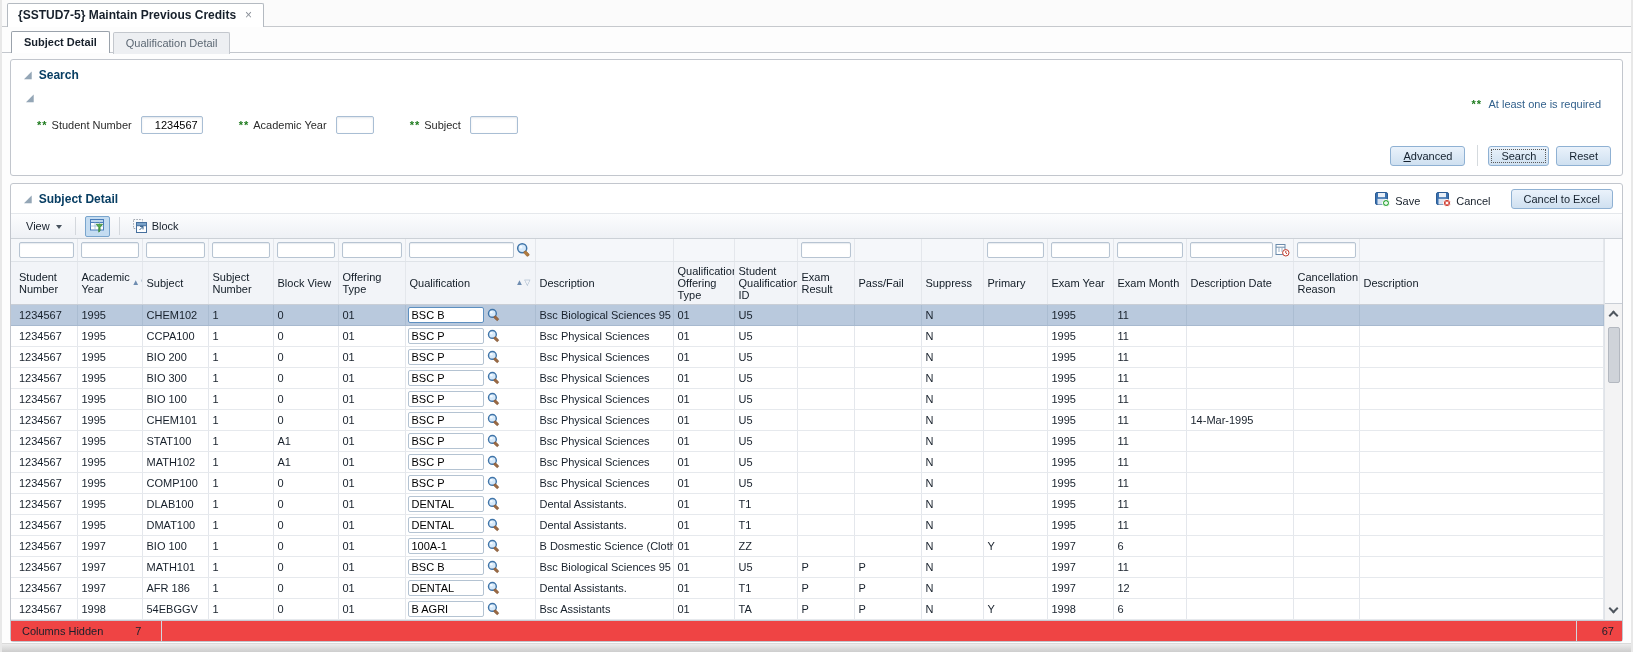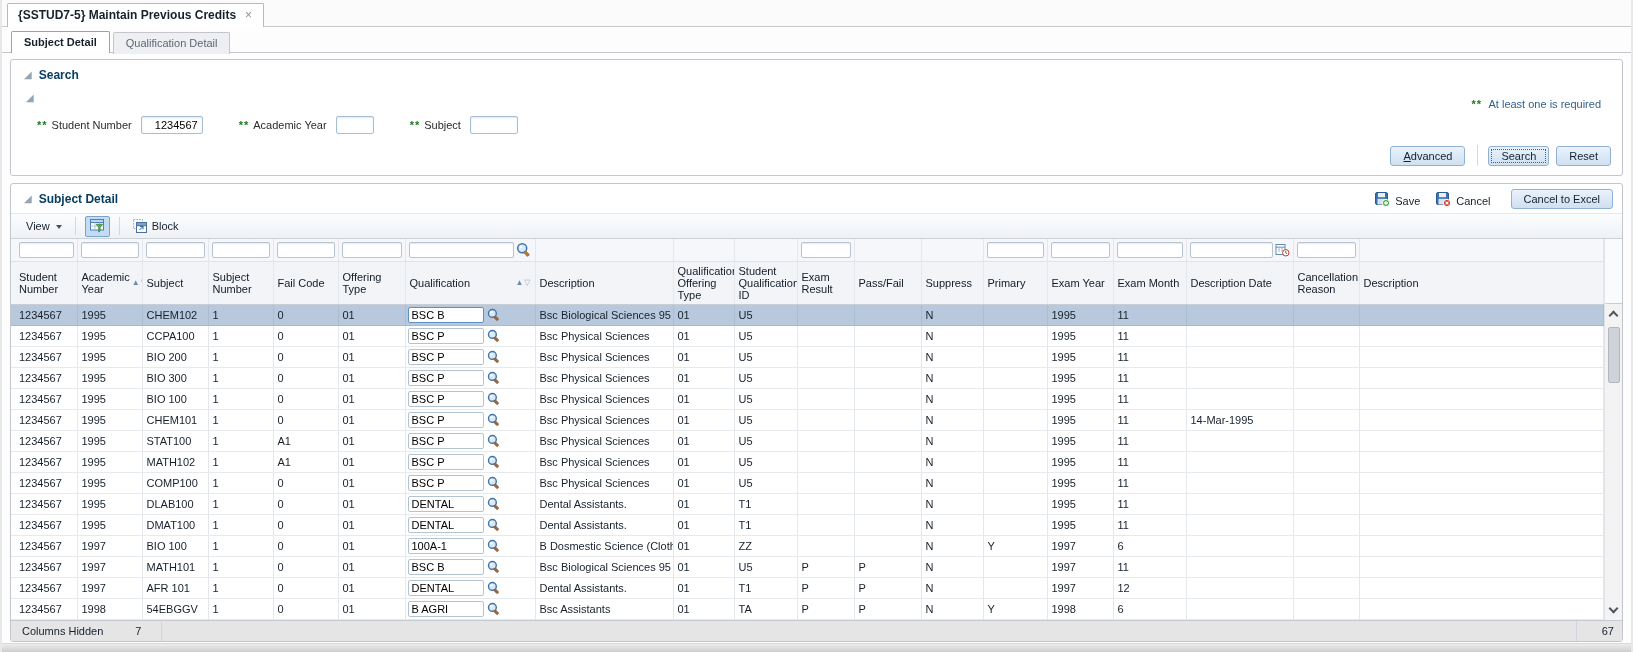--- a/index.html
+++ b/index.html
@@ -85,21 +85,21 @@
   .vs-spacer{height:65px;background:#fafbfd;border-bottom:1px solid #c9ced6;}
   .vs-track{flex:1;background:#f3f3f4;display:flex;flex-direction:column;align-items:center;padding:3px 0;}
   .vs-btn{width:14px;height:13px;display:flex;align-items:center;justify-content:center;}
   .chev{width:7px;height:7px;border-right:2px solid #4f565e;border-bottom:2px solid #4f565e;}
   .chev.up{transform:rotate(-135deg);margin-top:4px;}
   .chev.down{transform:rotate(45deg);margin-bottom:3px;}
   .vs-thumb{width:12px;height:56px;background:#cfd3d9;border:1px solid #b3b8c0;border-radius:2px;margin-top:7px;}
   .vs-bottom{margin-top:auto;}
 
   
-  .statusbar{display:flex;height:21px;background:#e5e5e5;border-top:1px solid #c6cbd3;align-items:center;font-size:11px;}
+  .statusbar{display:flex;height:21px;background:#ef4444;border-top:1px solid #c6cbd3;align-items:center;font-size:11px;}
   .sb-label{padding-left:11px;}
   .sb-count{margin-left:22px;width:26px;text-align:center;}
   .sb-sep{width:1px;height:100%;background:#d2d6dd;margin-left:10px;}
   .sb-fill{flex:1;height:100%;}
   .sb-right{width:46px;height:100%;border-left:1px solid #d2d6dd;display:flex;align-items:center;justify-content:flex-end;padding-right:8px;}
 
   .bottom-strip{position:absolute;left:0;right:0;bottom:0;height:9px;background:linear-gradient(#ececec,#cdcdcd);border-top:1px solid #dadada;}
   svg{display:block;}
 </style>
 </head>
@@ -347,21 +347,21 @@
                   <span class="thl">Subject</span>
                 </div>
               </th>
               <th>
                 <div class="thf">
                   <span class="thl">Subject Number</span>
                 </div>
               </th>
               <th>
                 <div class="thf">
-                  <span class="thl">Fail Code</span>
+                  <span class="thl">Block View</span>
                 </div>
               </th>
               <th>
                 <div class="thf">
                   <span class="thl">Offering Type</span>
                 </div>
               </th>
               <th>
                 <div class="thf">
                   <span class="thl">Qualification</span>
@@ -843,21 +843,21 @@
               <td></td>
               <td>1997</td>
               <td>11</td>
               <td></td>
               <td></td>
               <td></td>
             </tr>
             <tr>
               <td>1234567</td>
               <td>1997</td>
-              <td>AFR 101</td>
+              <td>AFR 186</td>
               <td>1</td>
               <td>0</td>
               <td>01</td>
               <td class="qtd">
                 <div class="qcell">
                   <input class="qin" value="DENTAL" style="">
                   <span class="mag">
                     <svg width="14" height="14" viewBox="0 0 14 14">
                       <circle cx="5.4" cy="5.4" r="3.9" fill="#d6e9fa" stroke="#3f74a8" stroke-width="1.4"></circle>
                       <circle cx="4.3" cy="4.3" r="1.3" fill="#f4faff"></circle>

